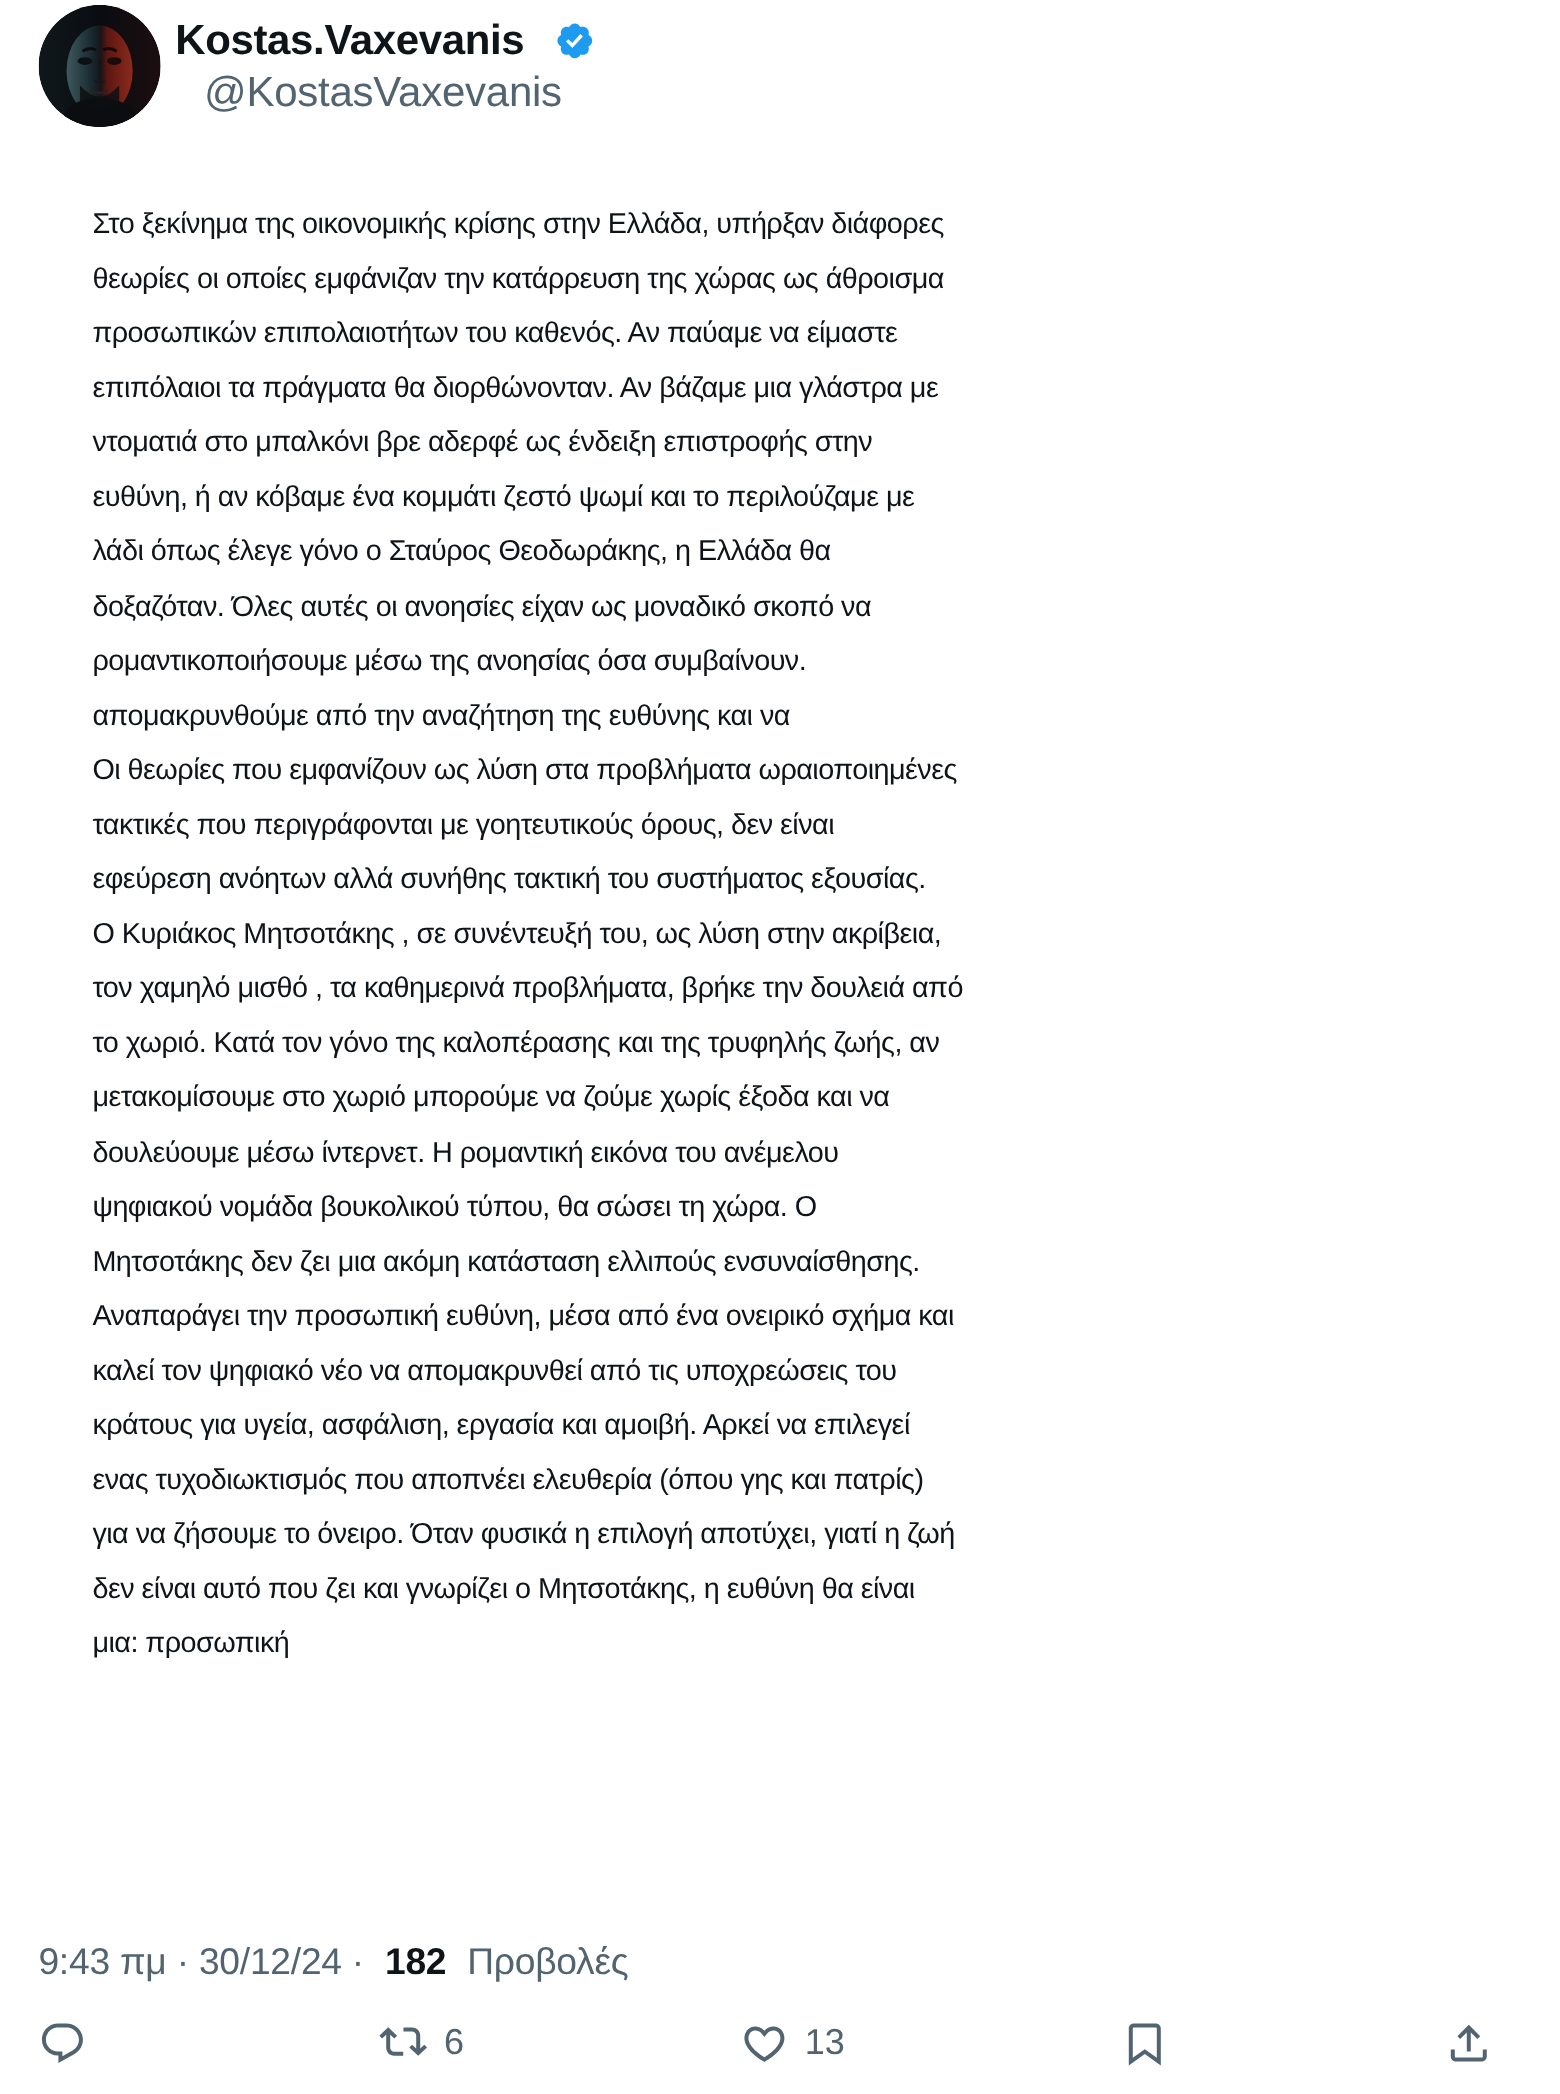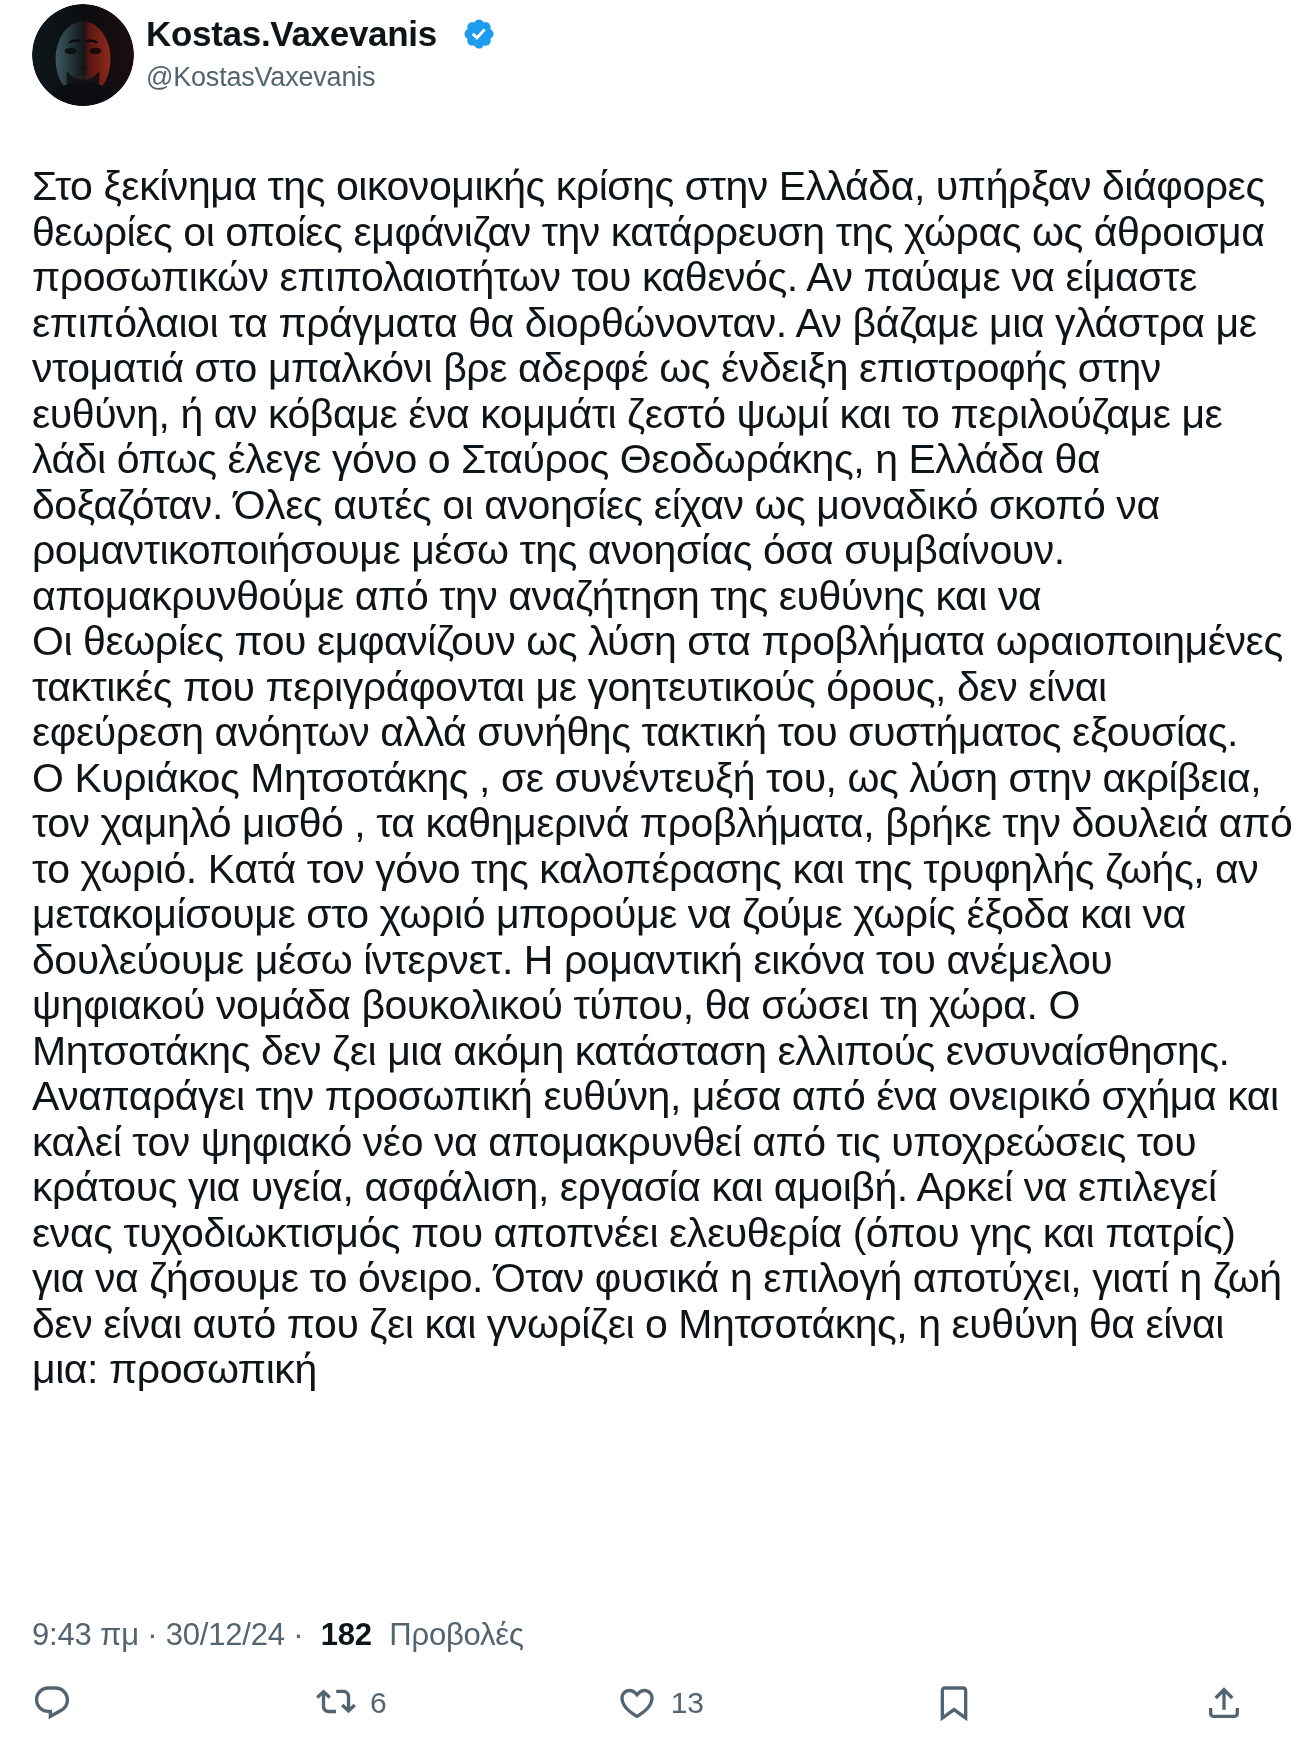--- a/index.html
+++ b/index.html
@@ -52,33 +52,35 @@
     letter-spacing: -0.3px;
     cursor: pointer;
   }
   .verified {
     width: 34px;
     height: 34px;
     margin-left: 8px;
     flex: 0 0 auto;
   }
   .handle {
-    font-size: 27px;
+    font-size: 35px;
     line-height: 42px;
     color: #536471;
     letter-spacing: -0.2px;
     cursor: pointer;
+    margin-left: 24px;
   }
   
   .tweet-body {
     margin-top: 58px;
-    font-size: 41px;
+    font-size: 24px;
     line-height: 45.5px;
     letter-spacing: -0.45px;
     color: #0f1419;
+    margin-left: 45px;
   }
   .tweet-line {
     white-space: nowrap;
   }
   
   .meta-row {
     margin-top: 222px;
     font-size: 31px;
     line-height: 40px;
     color: #536471;

